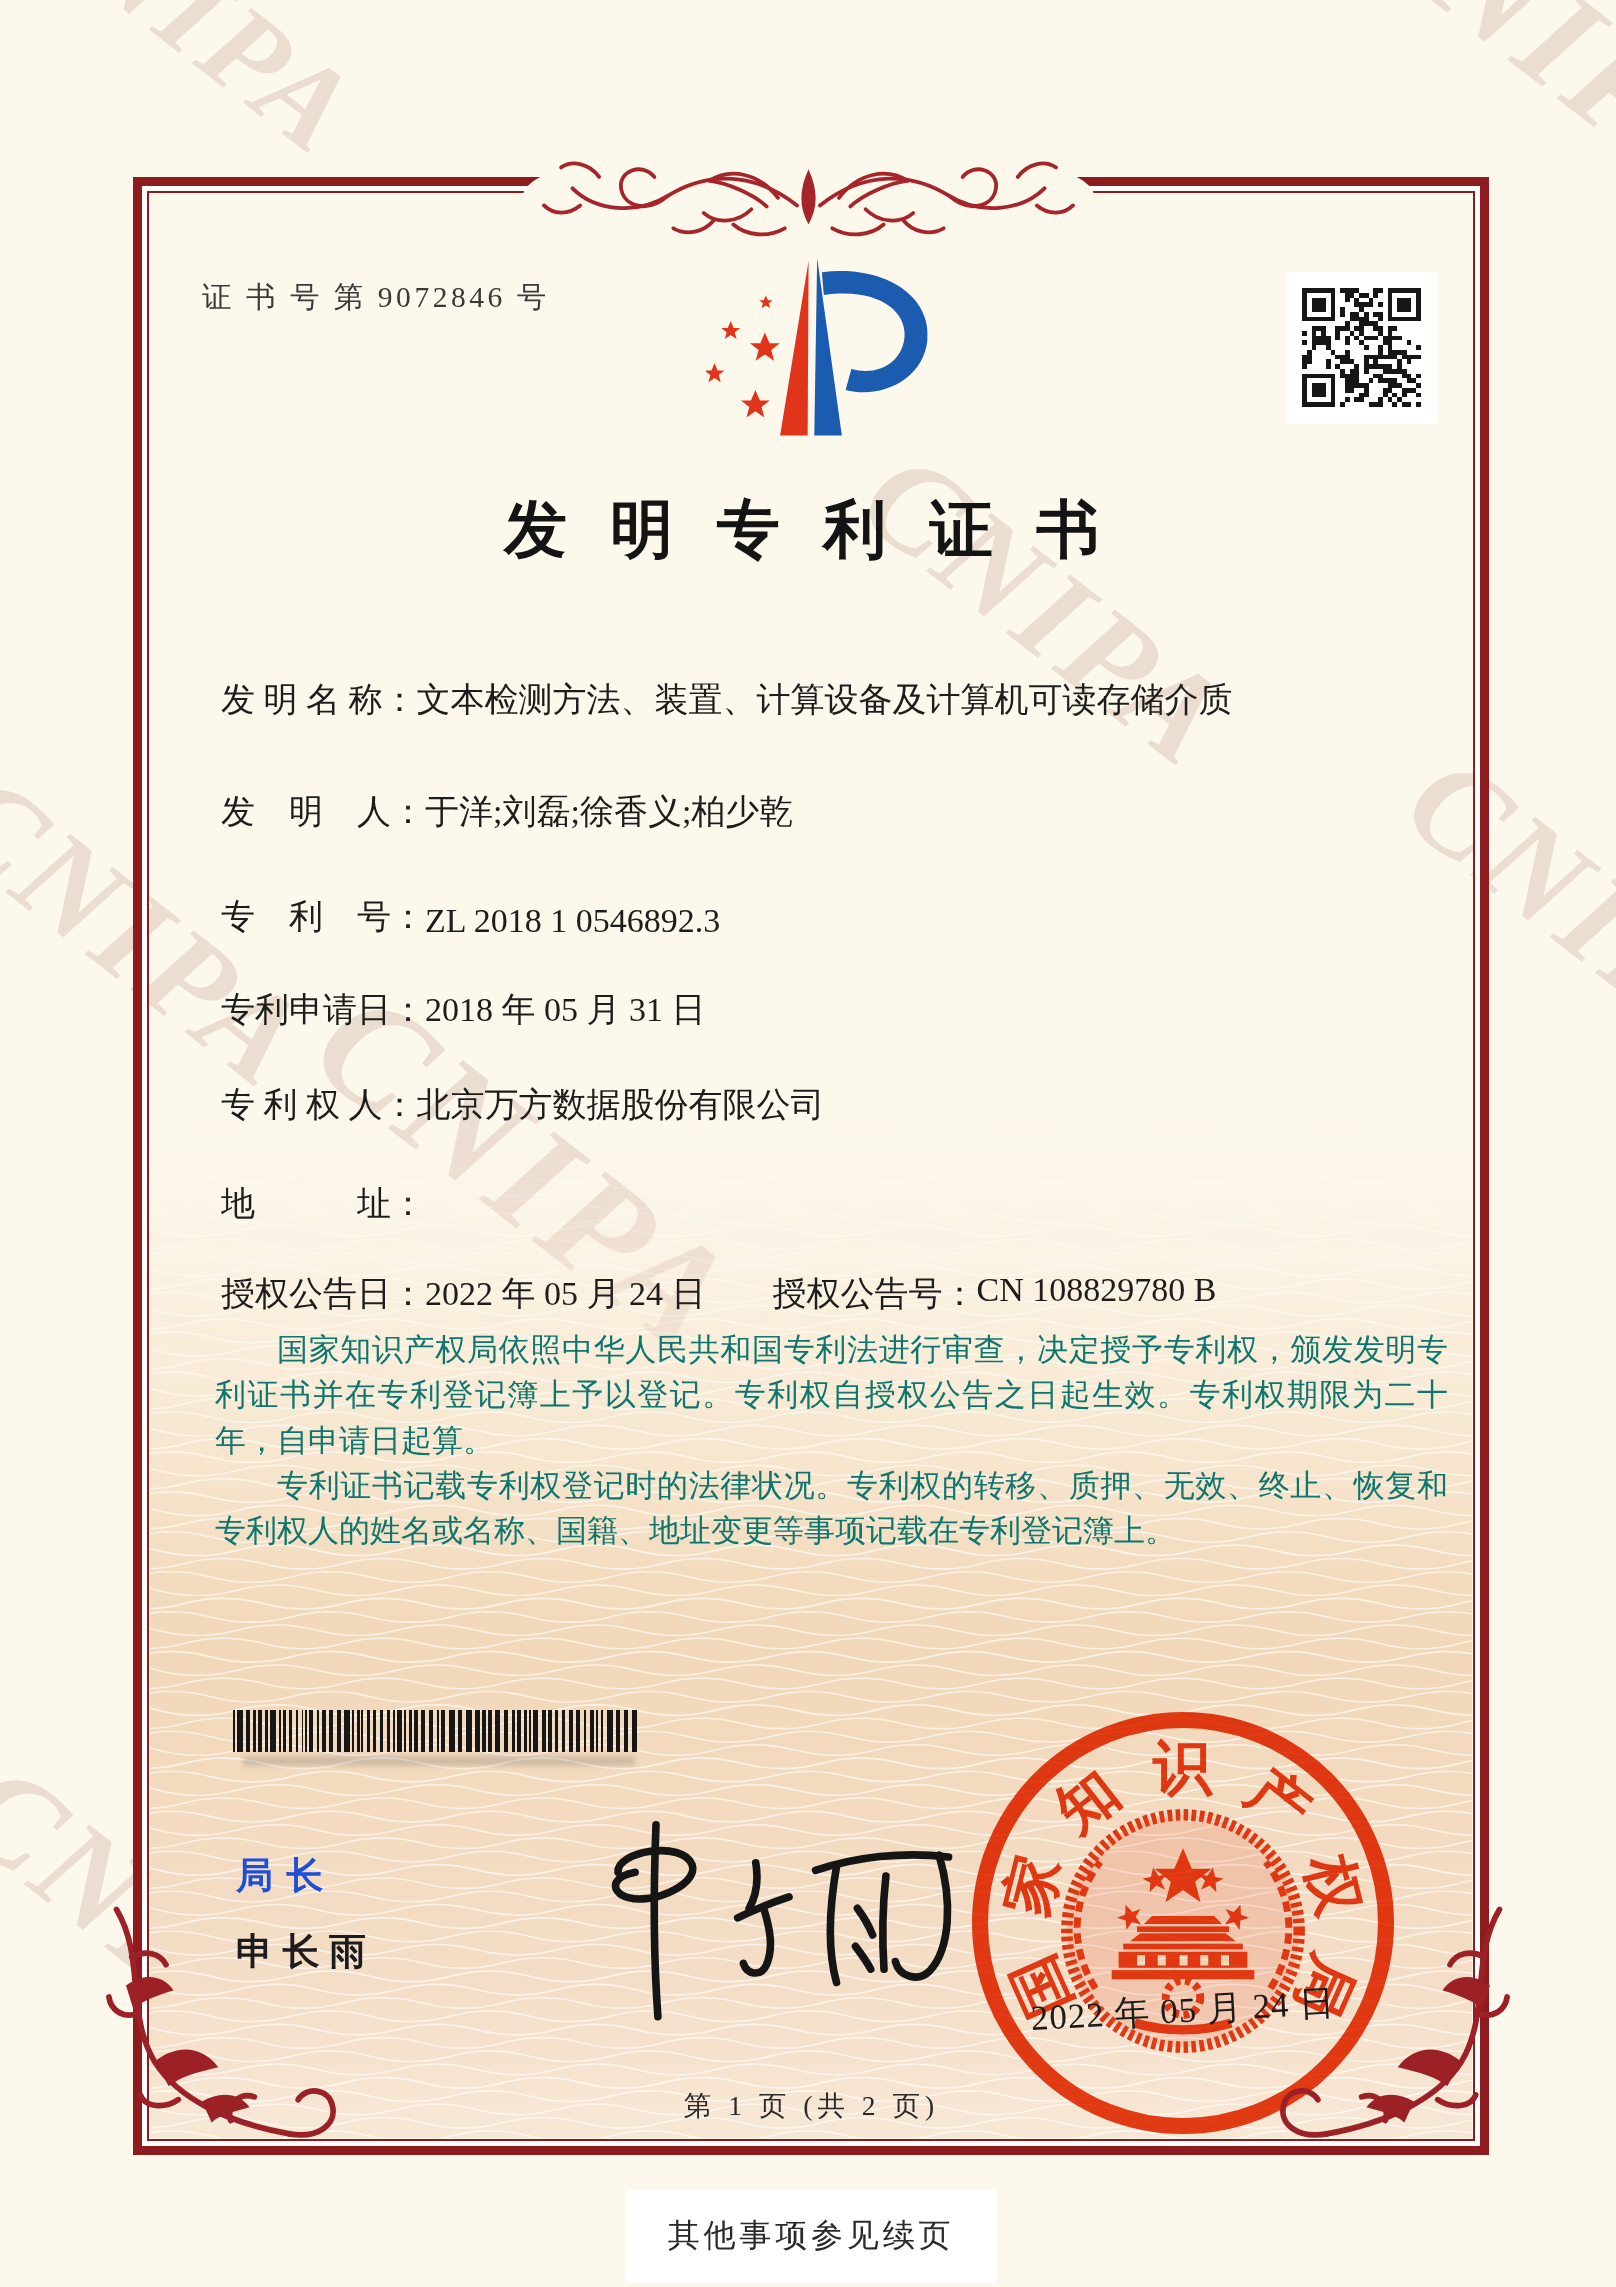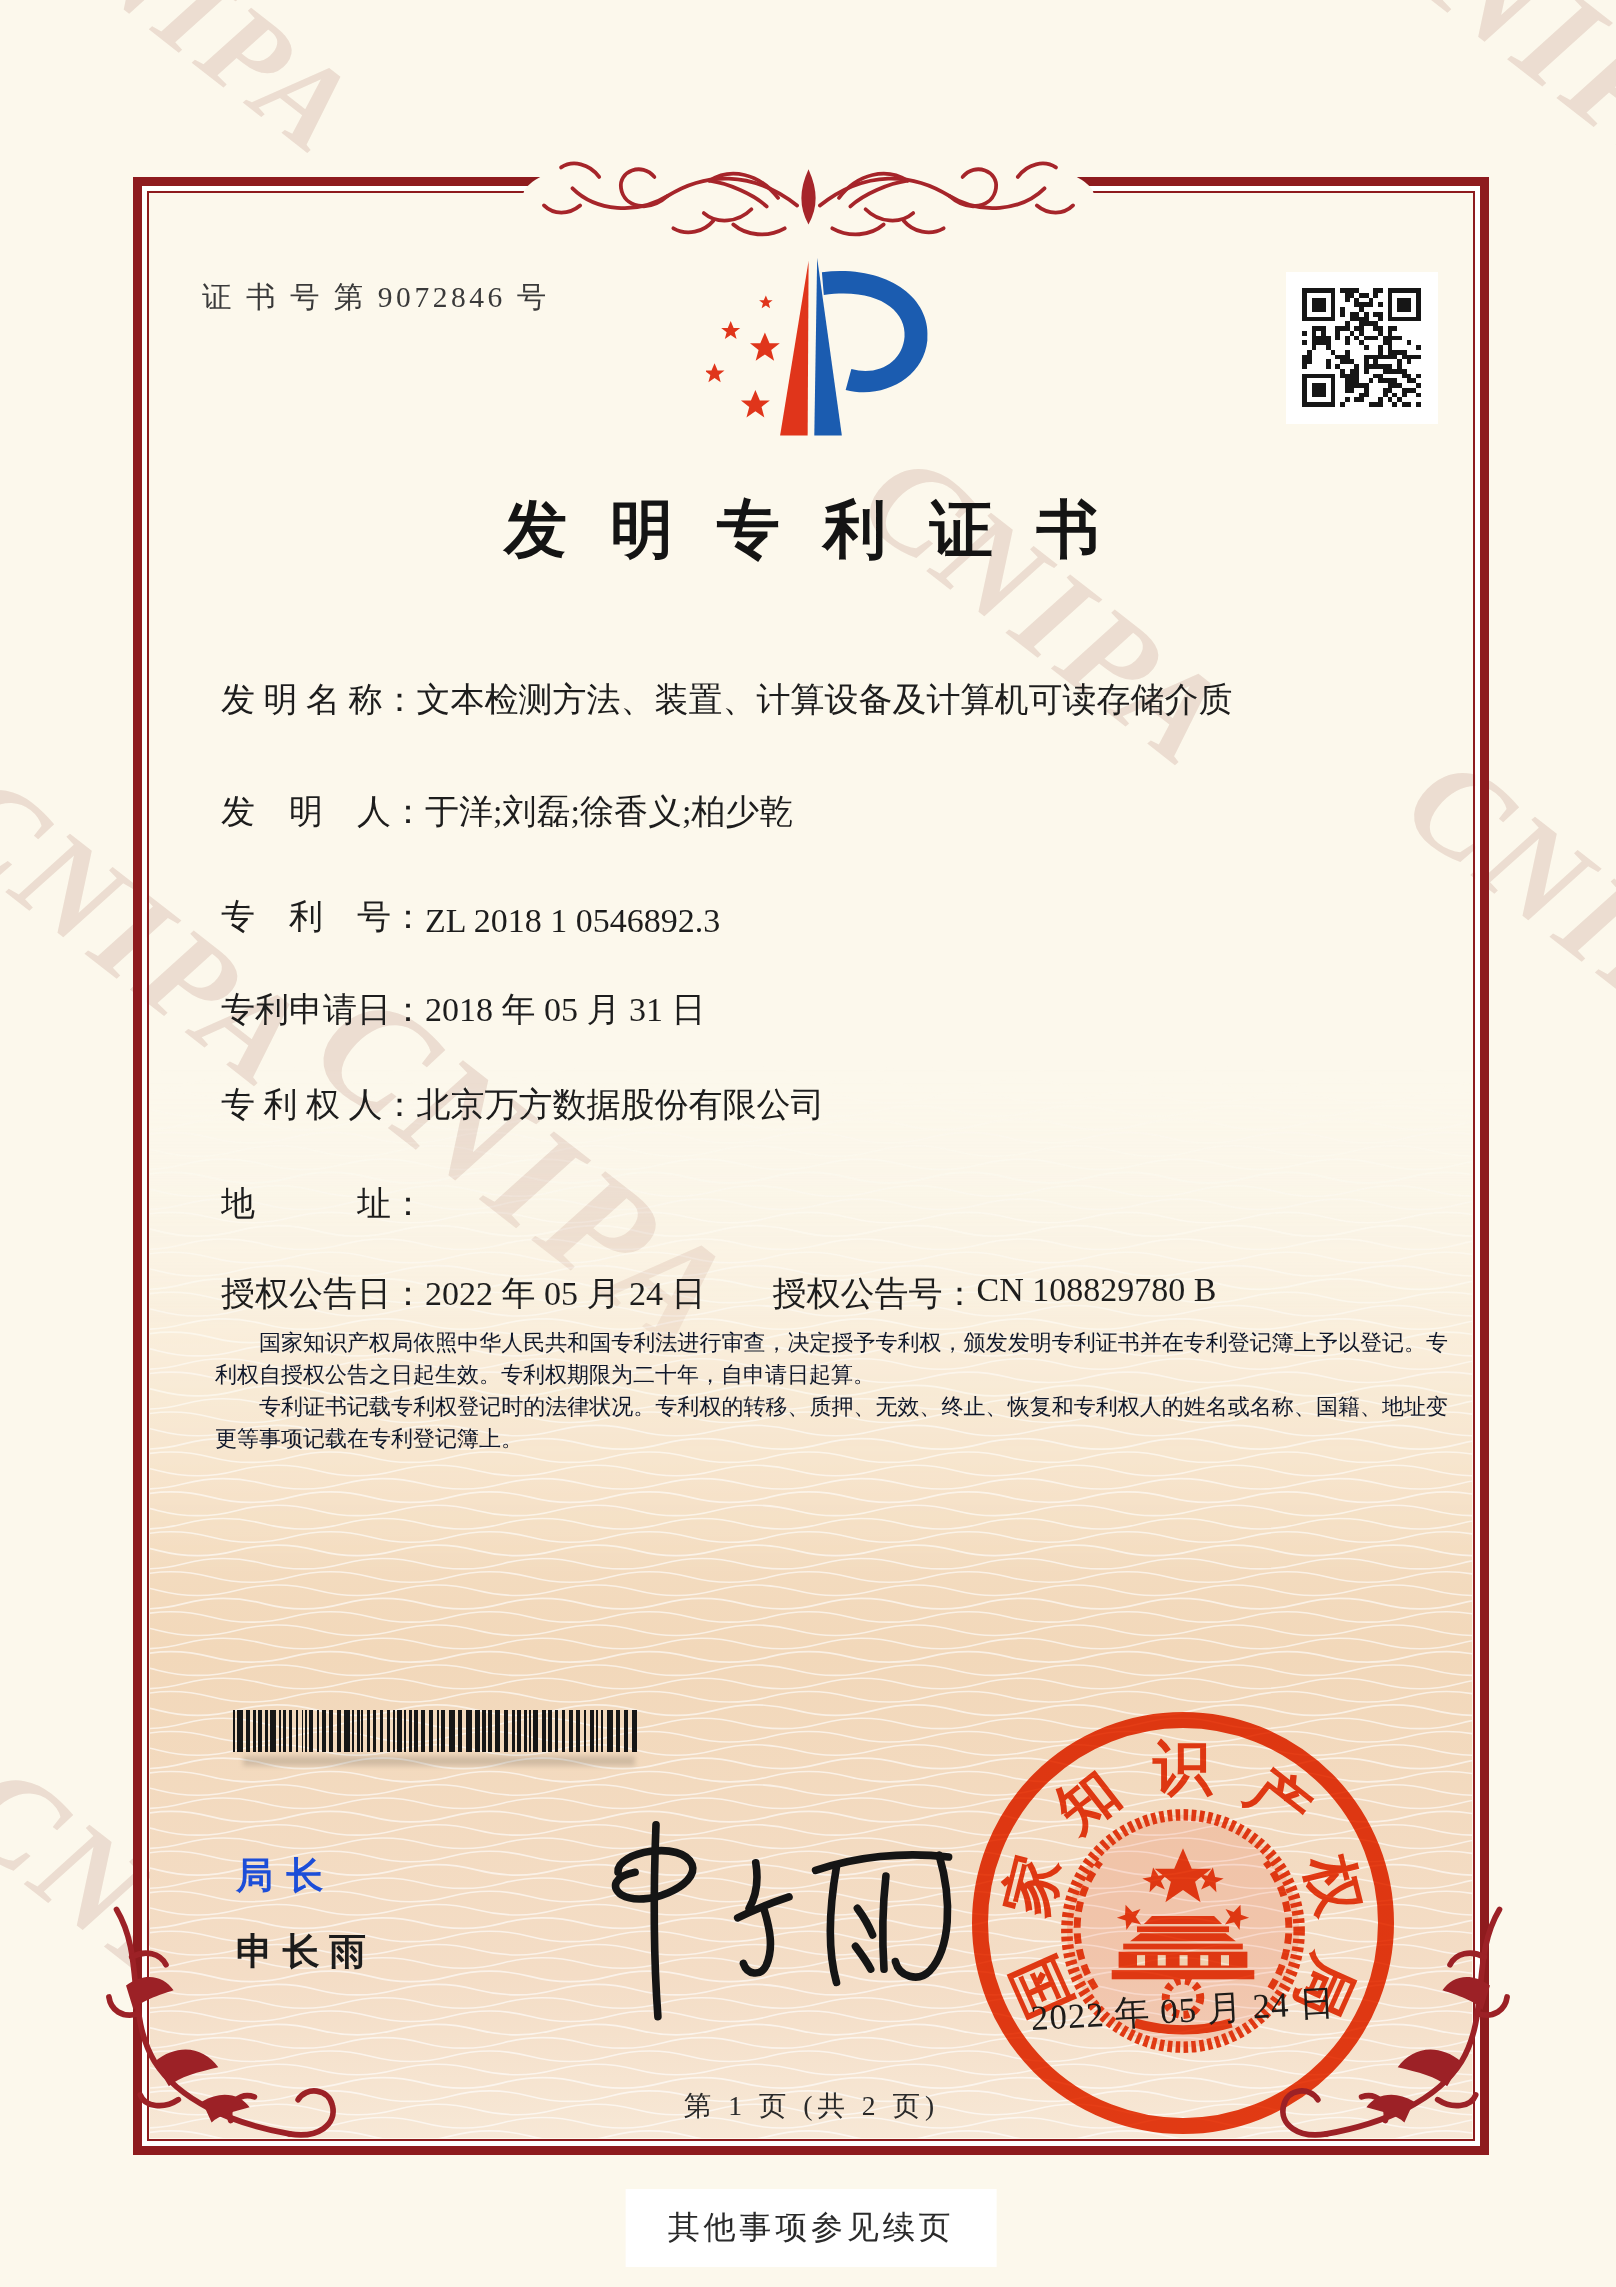--- a/index.html
+++ b/index.html
@@ -48,21 +48,21 @@
   .row{
     position:absolute;left:221px;z-index:4;display:flex;white-space:nowrap;
     font-size:34px;color:#1d1d1d;align-items:flex-end;
   }
   .row .lbl{flex:none;}
   .row .val{flex:none;}
   .pair2{margin-left:67px;display:flex;}
   
   .legal{
     position:absolute;left:215px;top:1327px;width:1233px;z-index:4;
-    font-size:22px;line-height:1.46;text-align:justify;color:#0f172a;
+    font-size:31px;line-height:1.46;text-align:justify;color:#0f766e;
   }
   .legal p{margin:0;text-indent:2em;}
   
   .barcode{position:absolute;left:233px;top:1710px;z-index:4;}
   .barcode-shadow{
     position:absolute;left:243px;top:1756px;width:392px;height:9.5px;z-index:4;
     background:rgba(90,80,70,.22);filter:blur(2.9px);
   }
   .sig-title{
     position:absolute;left:236px;top:1851px;z-index:4;
@@ -93,21 +93,21 @@
     position:absolute;left:50%;top:285px;transform:translateX(-50%) rotate(-3deg);z-index:3;
     font-size:35px;color:#141414;letter-spacing:1px;white-space:nowrap;
   }
   
   .page-info{
     position:absolute;left:0;top:2087px;width:1623px;text-align:center;z-index:4;
     font-size:27.6px;letter-spacing:.18em;color:#2a2a2a;
   }
   .note-box{
     position:absolute;left:811px;top:2189px;transform:translateX(-50%);z-index:4;
-    background:#ffffff;padding:17px 42px;white-space:nowrap;
+    background:#ffffff;padding:25px 42px;white-space:nowrap;
     font-size:32px;letter-spacing:.12em;color:#2a2a2a;
   }
   .ornament-top{position:absolute;left:504px;top:114px;z-index:5;}
   .flourish{position:absolute;z-index:7;}
   .fl-left{left:88px;top:1900px;}
   .fl-right{left:1257px;top:1900px;transform:scaleX(-1);}
 </style>
 </head>
 <body>
 

